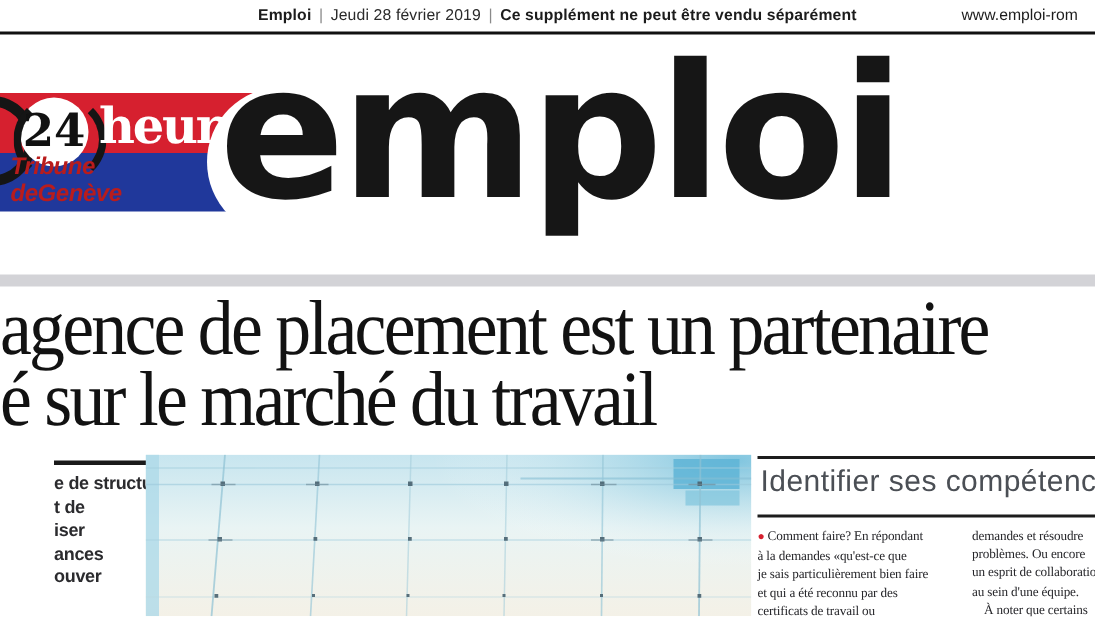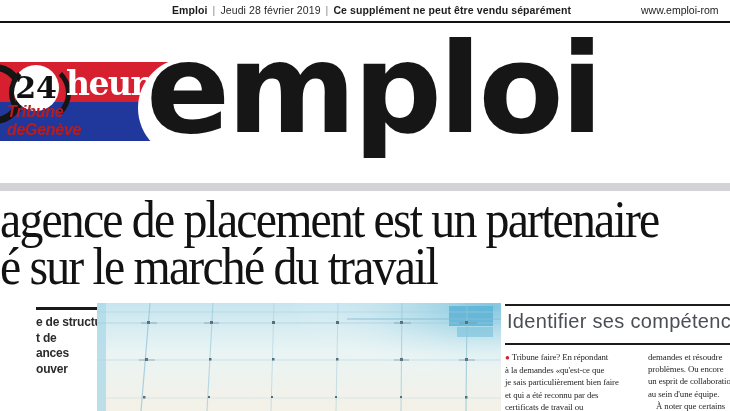--- a/index.html
+++ b/index.html
@@ -103,20 +103,21 @@
 
   <div class="headline">
     <div class="hl">agence de placement est un partenaire</div>
     <div class="hl">é sur le marché du travail</div>
   </div>
 
   <div class="deck">
     <div class="deck-rule"></div>
     <div class="deck-line">e de structure</div>
     <div class="deck-line">t de</div>
+    <div class="deck-line">iser</div>
     <div class="deck-line">ances</div>
     <div class="deck-line">ouver</div>
   </div>
 
   <div class="photo">
     <svg width="404" height="108" viewBox="0 0 404 108" xmlns="http://www.w3.org/2000/svg">
       <defs>
         <linearGradient id="gv" x1="0" y1="0" x2="0" y2="1">
           <stop offset="0" stop-color="#c7e5ef"></stop>
           <stop offset="0.45" stop-color="#e9f4f4"></stop>
@@ -177,21 +178,21 @@
         <line x1="362" y1="57" x2="378" y2="57"></line>
       </g>
     </svg>
   </div>
 
   <div class="art-rule-top"></div>
   <div class="art-title">Identifier ses compétences</div>
   <div class="art-rule-bot"></div>
 
   <div class="art-col art-col-1">
-    <div class="bline"><span class="bullet">●</span><span>Tribune faire? En répondant</span></div>
+    <div class="bline"><span class="bullet">●</span><span>Comment faire? En répondant</span></div>
     <div class="bline">à la demandes «qu'est-ce que</div>
     <div class="bline">je sais particulièrement bien faire</div>
     <div class="bline">et qui a été reconnu par des</div>
     <div class="bline">certificats de travail ou</div>
   </div>
 
   <div class="art-col art-col-2">
     <div class="bline">demandes et résoudre</div>
     <div class="bline">problèmes. Ou encore</div>
     <div class="bline">un esprit de collaboration</div>

